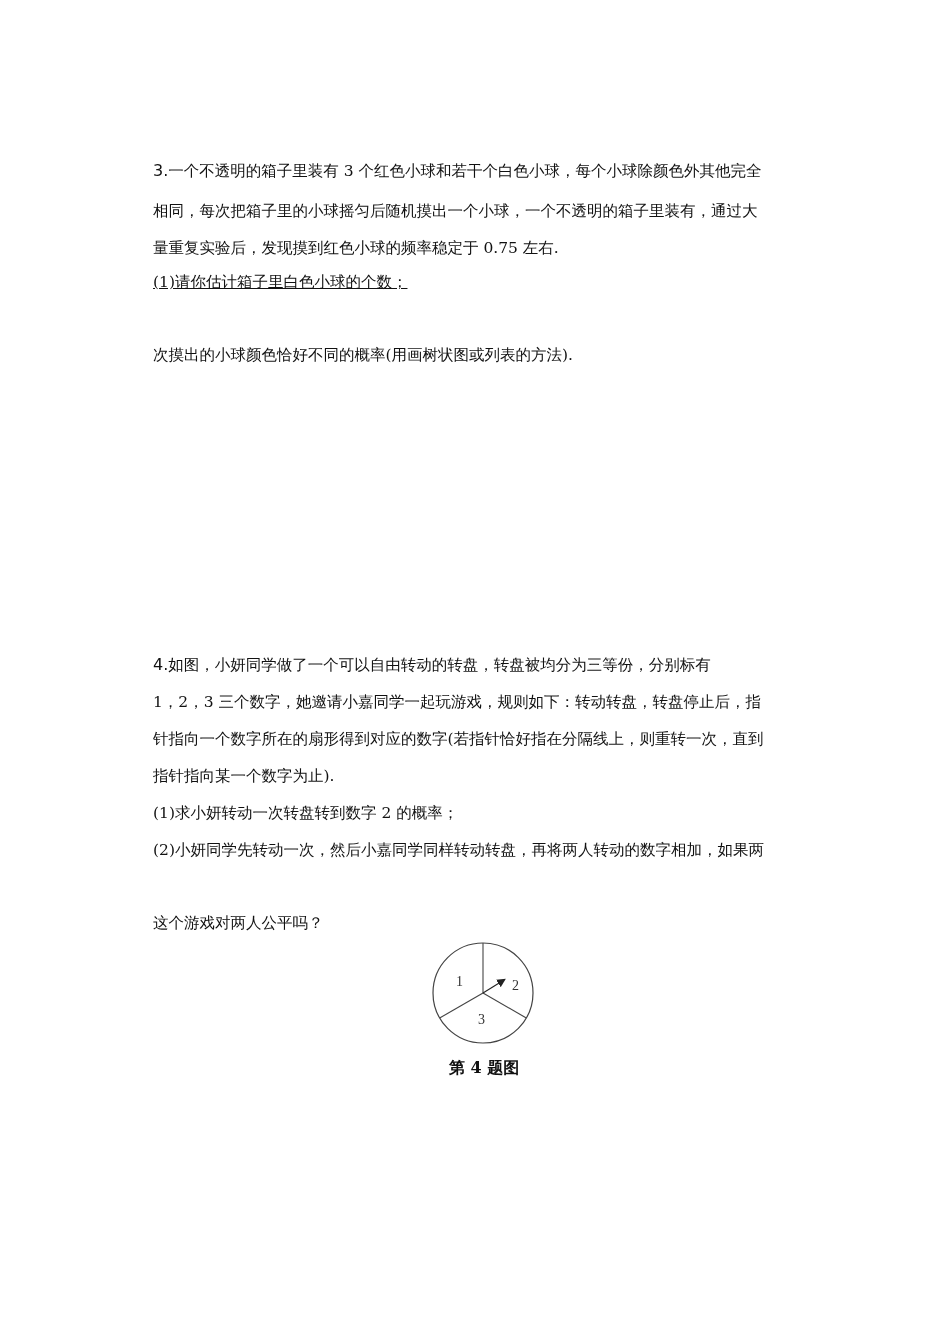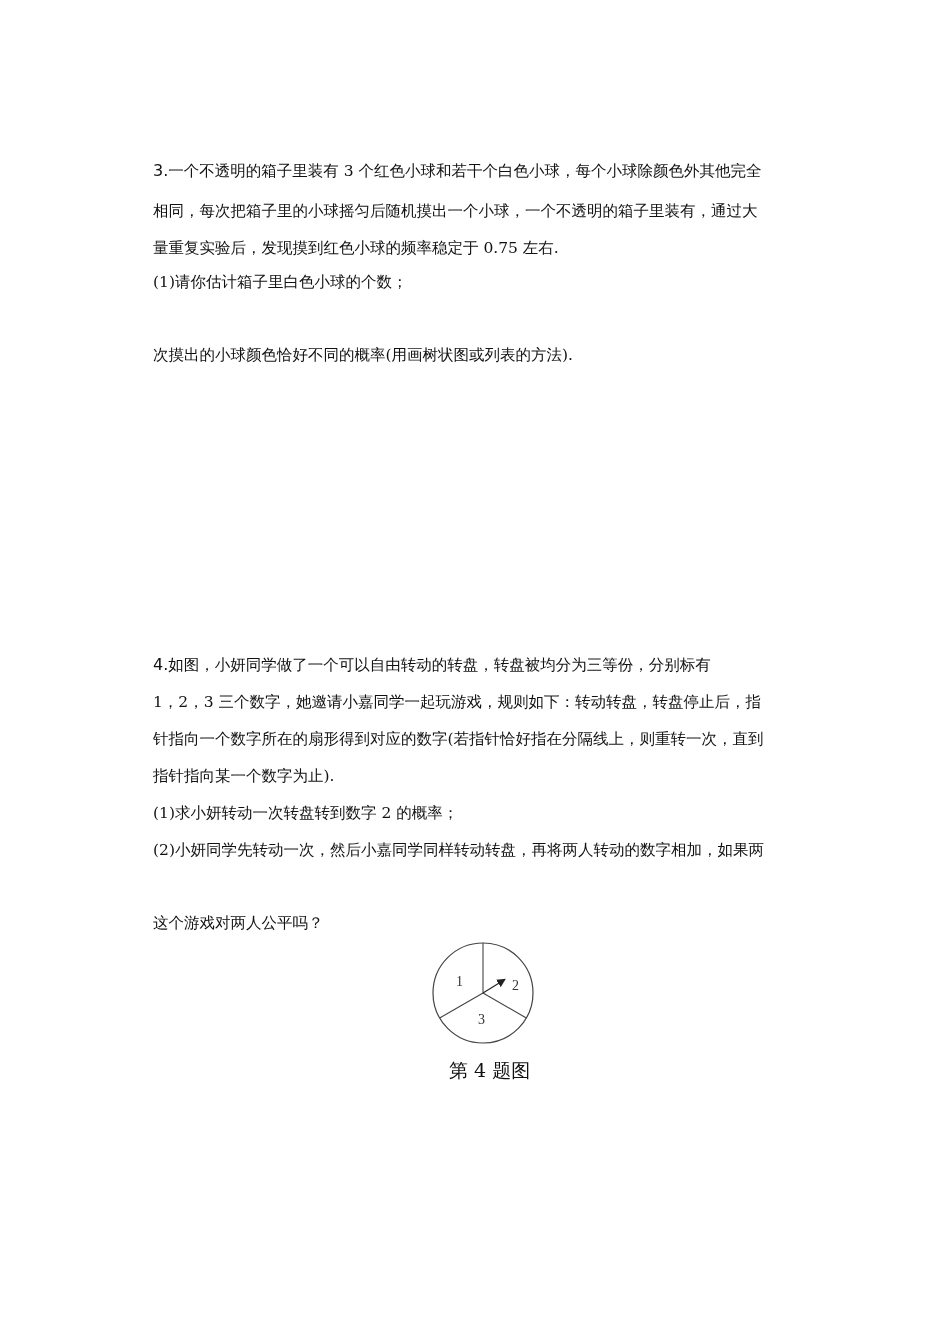--- a/index.html
+++ b/index.html
@@ -2,33 +2,33 @@
 <html><head>
 <meta charset="utf-8">
 <style>
   html, body { margin: 0; padding: 0; background: #ffffff; }
   body { width: 950px; height: 1344px; position: relative; overflow: hidden;
          font-family: "DejaVu Serif", "Liberation Serif", serif; color: #111; }
   .page { position: absolute; left: 8px; top: 0; width: 950px; height: 1153px; }
   .line { position: absolute; left: 145px; font-size: 15.5px; white-space: nowrap; line-height: 20px; }
   .qnum { font-family: "DejaVu Sans", "Liberation Sans", sans-serif; font-size: 16px; font-weight: normal; }
   .figure { position: absolute; left: 420px; top: 940px; width: 115px; height: 110px; }
-  .caption { position: absolute; left: 441px; top: 1058px; font-size: 19px; white-space: nowrap; }
+  .caption { position: absolute; left: 441px; top: 1058px; font-size: 16px; white-space: nowrap; font-weight: bold; }
 </style>
 </head>
 <body>
 
 <div class="page">
 
   <div class="line" style="top:161px;">
     <span class="qnum">3.</span><span>一个不透明的箱子里装有 3 个红色小球和若干个白色小球，每个小球除颜色外其他完全</span>
   </div>
   <div class="line" style="top:201px;">相同，每次把箱子里的小球摇匀后随机摸出一个小球，一个不透明的箱子里装有，通过大</div>
   <div class="line" style="top:238px;">量重复实验后，发现摸到红色小球的频率稳定于 0.75 左右.</div>
-  <div class="line" style="top:272px;">(1)请你估计箱子里白色小球的个数；</div>
+  <div class="line" style="top:272px;text-decoration:underline;">(1)请你估计箱子里白色小球的个数；</div>
   <div class="line" style="top:345px;">次摸出的小球颜色恰好不同的概率(用画树状图或列表的方法).</div>
 
   <div class="line" style="top:655px;">
     <span class="qnum">4.</span><span>如图，小妍同学做了一个可以自由转动的转盘，转盘被均分为三等份，分别标有</span>
   </div>
   <div class="line" style="top:692px;">1，2，3 三个数字，她邀请小嘉同学一起玩游戏，规则如下：转动转盘，转盘停止后，指</div>
   <div class="line" style="top:729px;">针指向一个数字所在的扇形得到对应的数字(若指针恰好指在分隔线上，则重转一次，直到</div>
   <div class="line" style="top:766px;">指针指向某一个数字为止).</div>
   <div class="line" style="top:803px;">(1)求小妍转动一次转盘转到数字 2 的概率；</div>
   <div class="line" style="top:840px;">(2)小妍同学先转动一次，然后小嘉同学同样转动转盘，再将两人转动的数字相加，如果两</div>

